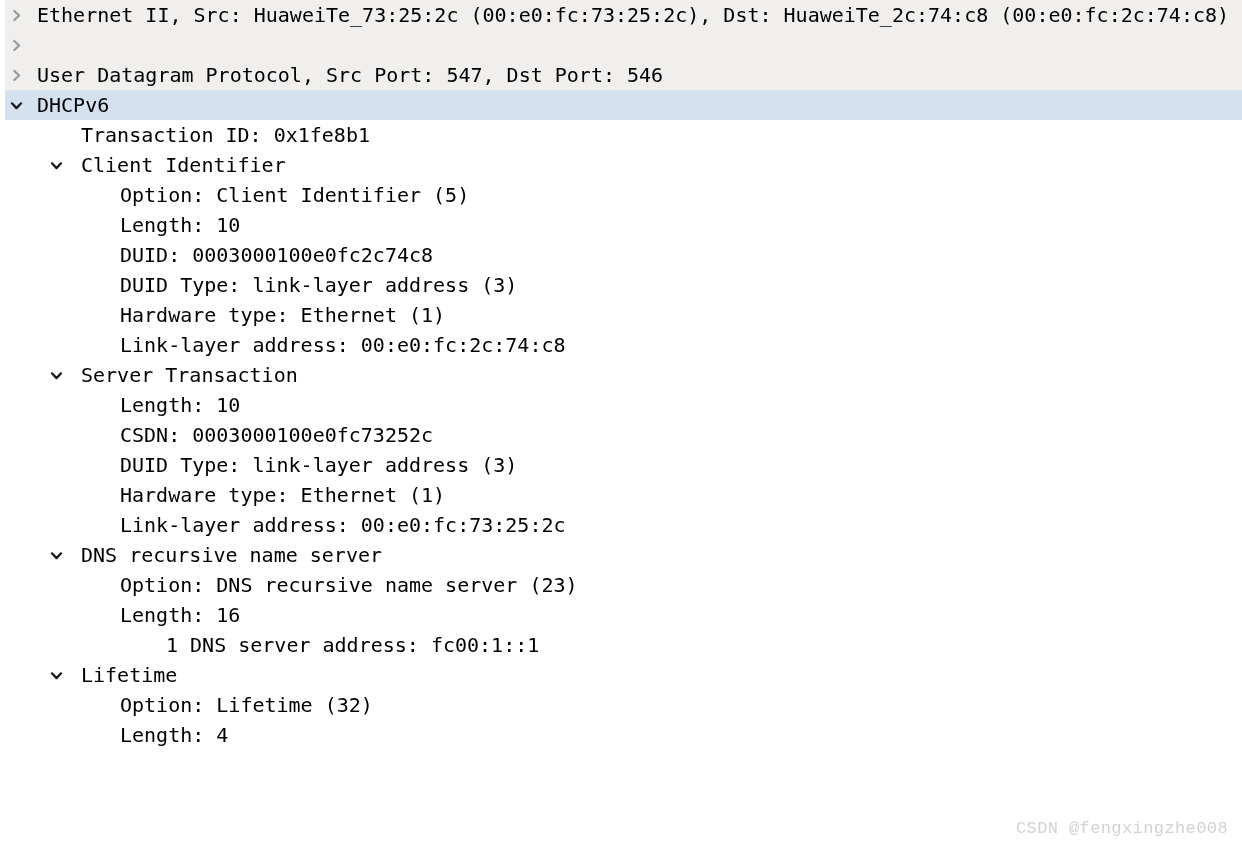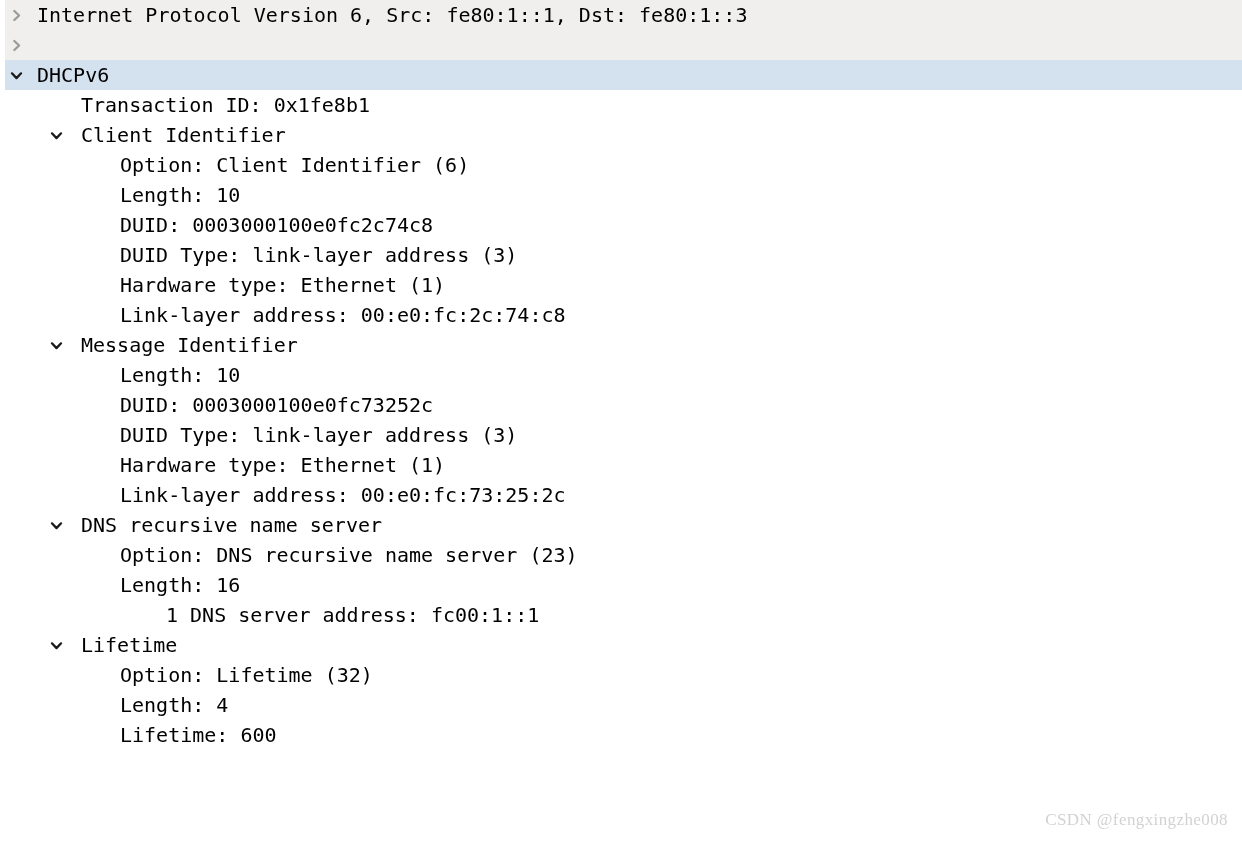--- a/index.html
+++ b/index.html
@@ -80,67 +80,69 @@
 
   
   .label.i0 { left: 37px;  }
   .label.i1 { left: 81px;  }
   .label.i2 { left: 120px; }
   .label.i3 { left: 130px; margin-left: 36px; }
 
   #watermark {
     position: absolute;
     right: 14px;
-    bottom: 20px;
-    font-family: Liberation Serif, serif;
+    bottom: 12px;
+    font-family: Liberation Mono, monospace;
     font-size: 17px;
     color: #d2d2d2;
     letter-spacing: 0.4px;
     white-space: pre;
     user-select: none;
   }
 </style>
 </head>
 <body>
 
 <div id="tree">
     <div class="row bg-gray"><span class="twisty closed d0"><svg width="13" height="13" viewBox="0 0 12 12">
           <path fill="none" stroke="currentColor" stroke-width="2.1" stroke-linecap="round" stroke-linejoin="round" d="M4 1.8 L8.4 6 L4 10.2"></path>
-        </svg></span><span class="label i0">Internet Protocol Version 6, Src: fe80:1::1, Dst: fe80:1::3</span></div>
+        </svg></span><span class="label i0">Ethernet II, Src: HuaweiTe_73:25:2c (00:e0:fc:73:25:2c), Dst: HuaweiTe_2c:74:c8 (00:e0:fc:2c:74:c8)</span></div>
     <div class="row bg-gray"><span class="twisty closed d0"><svg width="13" height="13" viewBox="0 0 12 12">
           <path fill="none" stroke="currentColor" stroke-width="2.1" stroke-linecap="round" stroke-linejoin="round" d="M4 1.8 L8.4 6 L4 10.2"></path>
         </svg></span></div>
+    <div class="row bg-gray"><span class="twisty closed d0"><svg width="13" height="13" viewBox="0 0 12 12">
+          <path fill="none" stroke="currentColor" stroke-width="2.1" stroke-linecap="round" stroke-linejoin="round" d="M4 1.8 L8.4 6 L4 10.2"></path>
+        </svg></span><span class="label i0">User Datagram Protocol, Src Port: 547, Dst Port: 546</span></div>
     <div class="row bg-select"><span class="twisty open d0"><svg width="13" height="13" viewBox="0 0 12 12">
           <path fill="none" stroke="currentColor" stroke-width="2.1" stroke-linecap="round" stroke-linejoin="round" d="M1.8 4 L6 8.4 L10.2 4"></path>
         </svg></span><span class="label i0">DHCPv6</span></div>
     <div class="row"><span class="label i1">Transaction ID: 0x1fe8b1</span></div>
     <div class="row"><span class="twisty open d1"><svg width="13" height="13" viewBox="0 0 12 12">
           <path fill="none" stroke="currentColor" stroke-width="2.1" stroke-linecap="round" stroke-linejoin="round" d="M1.8 4 L6 8.4 L10.2 4"></path>
         </svg></span><span class="label i1">Client Identifier</span></div>
-    <div class="row"><span class="label i2">Option: Client Identifier (6)</span></div>
+    <div class="row"><span class="label i2">Option: Client Identifier (5)</span></div>
     <div class="row"><span class="label i2">Length: 10</span></div>
     <div class="row"><span class="label i2">DUID: 0003000100e0fc2c74c8</span></div>
     <div class="row"><span class="label i2">DUID Type: link-layer address (3)</span></div>
     <div class="row"><span class="label i2">Hardware type: Ethernet (1)</span></div>
     <div class="row"><span class="label i2">Link-layer address: 00:e0:fc:2c:74:c8</span></div>
     <div class="row"><span class="twisty open d1"><svg width="13" height="13" viewBox="0 0 12 12">
           <path fill="none" stroke="currentColor" stroke-width="2.1" stroke-linecap="round" stroke-linejoin="round" d="M1.8 4 L6 8.4 L10.2 4"></path>
-        </svg></span><span class="label i1">Message Identifier</span></div>
+        </svg></span><span class="label i1">Server Transaction</span></div>
     <div class="row"><span class="label i2">Length: 10</span></div>
-    <div class="row"><span class="label i2">DUID: 0003000100e0fc73252c</span></div>
+    <div class="row"><span class="label i2">CSDN: 0003000100e0fc73252c</span></div>
     <div class="row"><span class="label i2">DUID Type: link-layer address (3)</span></div>
     <div class="row"><span class="label i2">Hardware type: Ethernet (1)</span></div>
     <div class="row"><span class="label i2">Link-layer address: 00:e0:fc:73:25:2c</span></div>
     <div class="row"><span class="twisty open d1"><svg width="13" height="13" viewBox="0 0 12 12">
           <path fill="none" stroke="currentColor" stroke-width="2.1" stroke-linecap="round" stroke-linejoin="round" d="M1.8 4 L6 8.4 L10.2 4"></path>
         </svg></span><span class="label i1">DNS recursive name server</span></div>
     <div class="row"><span class="label i2">Option: DNS recursive name server (23)</span></div>
     <div class="row"><span class="label i2">Length: 16</span></div>
     <div class="row"><span class="label i3">1 DNS server address: fc00:1::1</span></div>
     <div class="row"><span class="twisty open d1"><svg width="13" height="13" viewBox="0 0 12 12">
           <path fill="none" stroke="currentColor" stroke-width="2.1" stroke-linecap="round" stroke-linejoin="round" d="M1.8 4 L6 8.4 L10.2 4"></path>
         </svg></span><span class="label i1">Lifetime</span></div>
     <div class="row"><span class="label i2">Option: Lifetime (32)</span></div>
     <div class="row"><span class="label i2">Length: 4</span></div>
-    <div class="row"><span class="label i2">Lifetime: 600</span></div>
   </div>
 
 <div id="watermark">CSDN @fengxingzhe008</div>
 
 </body></html>

